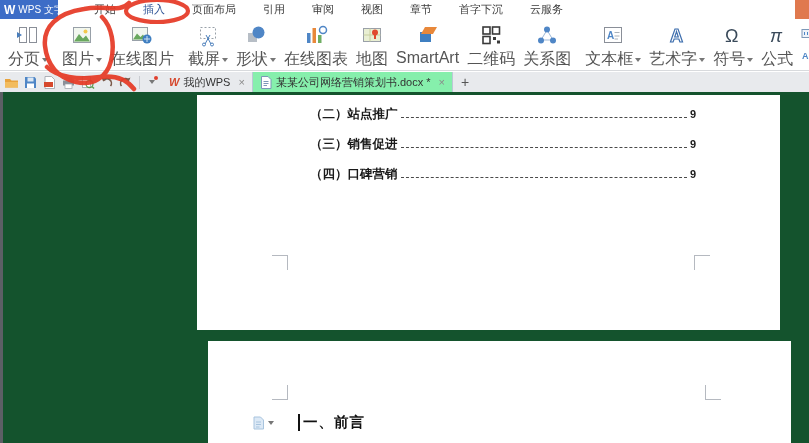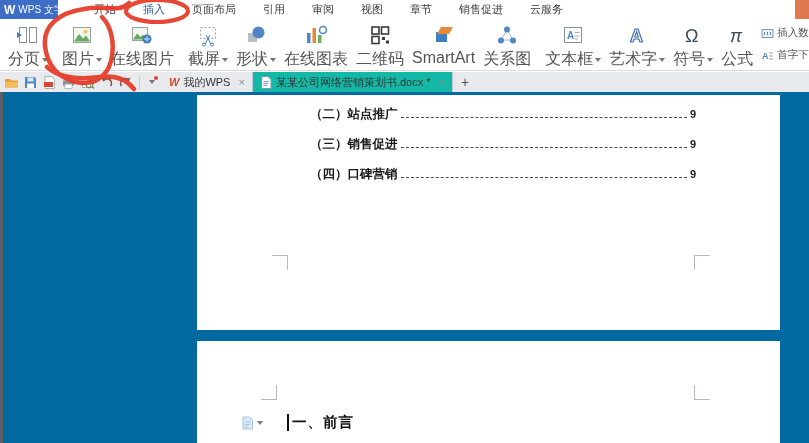--- a/index.html
+++ b/index.html
@@ -34,31 +34,31 @@
   
   .tabrow { position:absolute; top:72px; left:0; width:809px; height:20px; background:#e8eaed; display:flex; align-items:stretch; }
   .qa { display:flex; align-items:center; gap:4px; padding:0 4px; }
   .qicon { width:15px; height:15px; display:block; }
   .qdivider { width:1px; height:13px; background:#c9ccd1; margin:0 2px; }
   .qcaretwrap { position:relative; width:12px; height:14px; display:flex; align-items:center; justify-content:center; }
   .reddot { position:absolute; top:1px; right:0; width:4px; height:4px; border-radius:50%; background:#e0402e; }
   .dtab { display:flex; align-items:center; gap:4px; padding:0 7px; font-size:11px; color:#333; white-space:nowrap; }
   .dtab .xbtn { color:#8a8a8a; font-size:11px; margin-left:4px; }
   .xbtn::before { content:"×"; }
-  .dtab.active { background:#14b8a6; border-left:1px solid #bcc7d6; border-right:1px solid #bcc7d6; }
+  .dtab.active { background:#86efac; border-left:1px solid #bcc7d6; border-right:1px solid #bcc7d6; }
   .wpslogo-sm { color:#d6492e; font-weight:bold; font-style:italic; font-size:11px; }
   .plusbtn { align-self:center; margin-left:8px; color:#555; font-size:14px; line-height:1; }
   .plusbtn::before { content:"+"; }
 
   
-  .docarea { position:absolute; top:92px; left:0; width:809px; height:351px; background:#0369a1; }
+  .docarea { position:absolute; top:92px; left:0; width:809px; height:351px; background:#14532d; }
   .leftstrip { position:absolute; left:0; top:0; width:3px; height:100%; background:#5c5f65; }
   .page { position:absolute; left:197px; width:583px; background:#fff; }
   .page1 { top:3px; height:235px; }
-  .page2 { top:249px; height:102px; }
+  .page2 { top:249px; height:102px;margin-left:11px; }
   .cmark { position:absolute; width:16px; height:15px; }
   .cm-tl { border-top:1px solid #b5b9c0; border-right:1px solid #b5b9c0; }   
   .cm-tr { border-top:1px solid #b5b9c0; border-left:1px solid #b5b9c0; }   
   .cm-bl { border-bottom:1px solid #b5b9c0; border-right:1px solid #b5b9c0; }
   .cm-br { border-bottom:1px solid #b5b9c0; border-left:1px solid #b5b9c0; } 
 
   .toc { padding:11px 84px 0 113px; }
   .tocrow { display:flex; align-items:baseline; height:30px; }
   .toctext { font-size:12.5px; font-weight:600; color:#1a1a1a; white-space:nowrap; }
   .leader { flex:1; border-bottom:1.5px dashed #4a4a4a; margin:0 3px 4px; }
@@ -83,21 +83,21 @@
       <span class="appname">WPS 文字</span>
     </div>
     <div class="menutabs">
       <div class="mtab">开始</div>
       <div class="mtab active">插入</div>
       <div class="mtab">页面布局</div>
       <div class="mtab">引用</div>
       <div class="mtab">审阅</div>
       <div class="mtab">视图</div>
       <div class="mtab">章节</div>
-      <div class="mtab">销售促进</div>
+      <div class="mtab">首字下沉</div>
       <div class="mtab">云服务</div>
     </div>
     <div class="account-chip"></div>
   </div>
 
   <div class="ribbon">
 
     <div class="ritem">
       <svg class="ricon" viewBox="0 0 24 24">
           <rect x="3.5" y="4.5" width="7" height="15" fill="#fff" stroke="#8a8f98"></rect>
@@ -171,41 +171,52 @@
           <rect x="8.5" y="5" width="3.5" height="15" fill="#e8883a"></rect>
           <rect x="14" y="12" width="3.5" height="8" fill="#6fae63"></rect>
           <circle cx="19" cy="7" r="3.5" fill="none" stroke="#4f86c6" stroke-width="1.5"></circle>
         </svg>
       <div class="rlabelrow">
           <span class="rlabel">在线图表</span>
         </div>
     </div>
 
 
+    <div class="ritem">
+      <svg class="ricon" viewBox="0 0 24 24">
+          <rect x="3.5" y="5.5" width="17" height="13" fill="#e9efd3" stroke="#9aa0a8"></rect>
+          <path d="M3.5,12 h17 M10,5.5 v13" stroke="#c8cf9f" fill="none"></path>
+          <circle cx="15" cy="9.5" r="3" fill="#e0492e"></circle>
+          <path d="M15,9.5 L15,16" stroke="#e0492e" stroke-width="2"></path>
+        </svg>
+      <div class="rlabelrow">
+          <span class="rlabel">地图</span>
+        </div>
+    </div>
+
+    <div class="ritem">
+      <svg class="ricon" viewBox="0 0 24 24">
+          <rect x="4" y="9" width="11" height="10" fill="#3f7fc1"></rect>
+          <path d="M9,4 L21,4 L17,11 L5,11 Z" fill="#e8883a"></path>
+        </svg>
+      <div class="rlabelrow">
+          <span class="rlabel">SmartArt</span>
+        </div>
+    </div>
 
     <div class="ritem">
       <svg class="ricon" viewBox="0 0 24 24">
           <rect x="4" y="4" width="7" height="7" fill="none" stroke="#3a3a3a" stroke-width="1.6"></rect>
           <rect x="13.5" y="4" width="7" height="7" fill="none" stroke="#3a3a3a" stroke-width="1.6"></rect>
           <rect x="4" y="13.5" width="7" height="7" fill="none" stroke="#3a3a3a" stroke-width="1.6"></rect>
           <rect x="14" y="14" width="3" height="3" fill="#3a3a3a"></rect>
           <rect x="18" y="17.5" width="3" height="3" fill="#3a3a3a"></rect>
         </svg>
       <div class="rlabelrow">
           <span class="rlabel">二维码</span>
-        </div>
-    </div>
-
-    <div class="ritem">
-      <svg class="ricon" viewBox="0 0 24 24">
-          <rect x="4" y="9" width="11" height="10" fill="#3f7fc1"></rect>
-          <path d="M9,4 L21,4 L17,11 L5,11 Z" fill="#e8883a"></path>
-        </svg>
-      <div class="rlabelrow">
-          <span class="rlabel">SmartArt</span>
         </div>
     </div>
 
     <div class="ritem">
       <svg class="ricon" viewBox="0 0 24 24">
           <path d="M12,7 L6,17 M12,7 L18,17 M6,17 L18,17" stroke="#9db8d8" fill="none"></path>
           <circle cx="12" cy="6.5" r="3" fill="#4f86c6"></circle>
           <circle cx="6" cy="17.5" r="3" fill="#4f86c6"></circle>
           <circle cx="18" cy="17.5" r="3" fill="#4f86c6"></circle>
         </svg>

